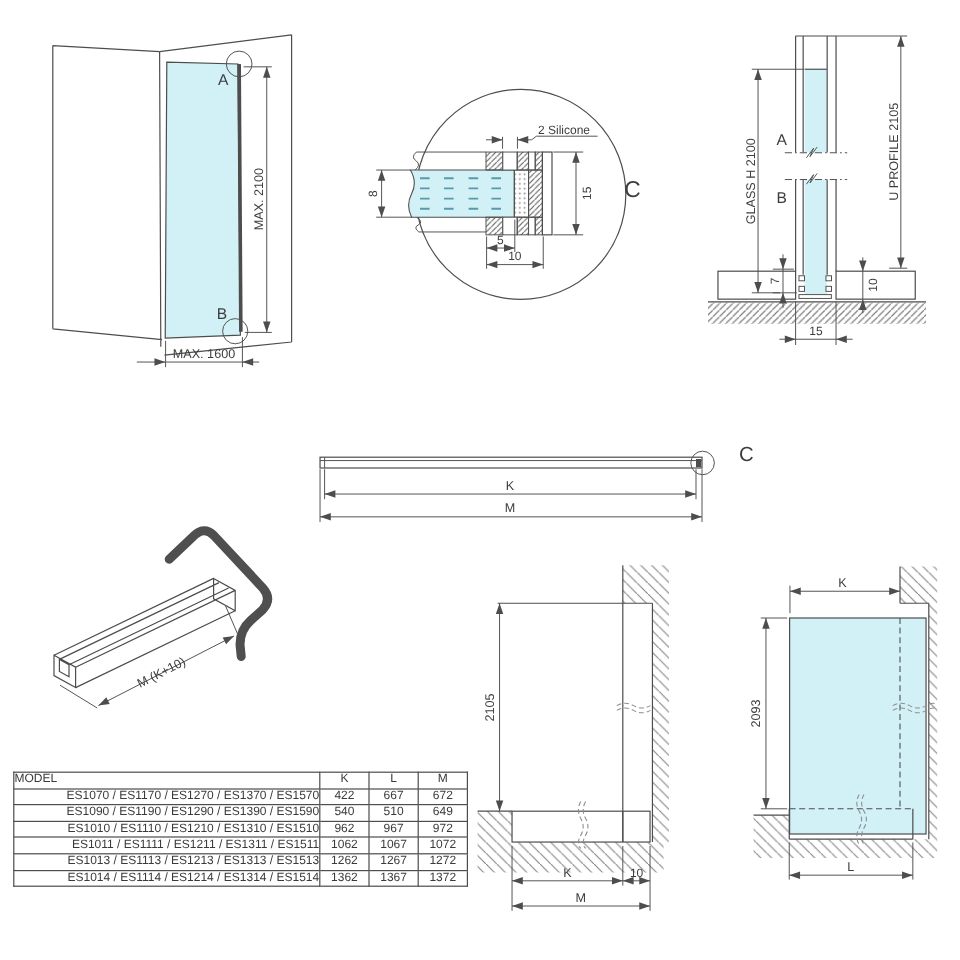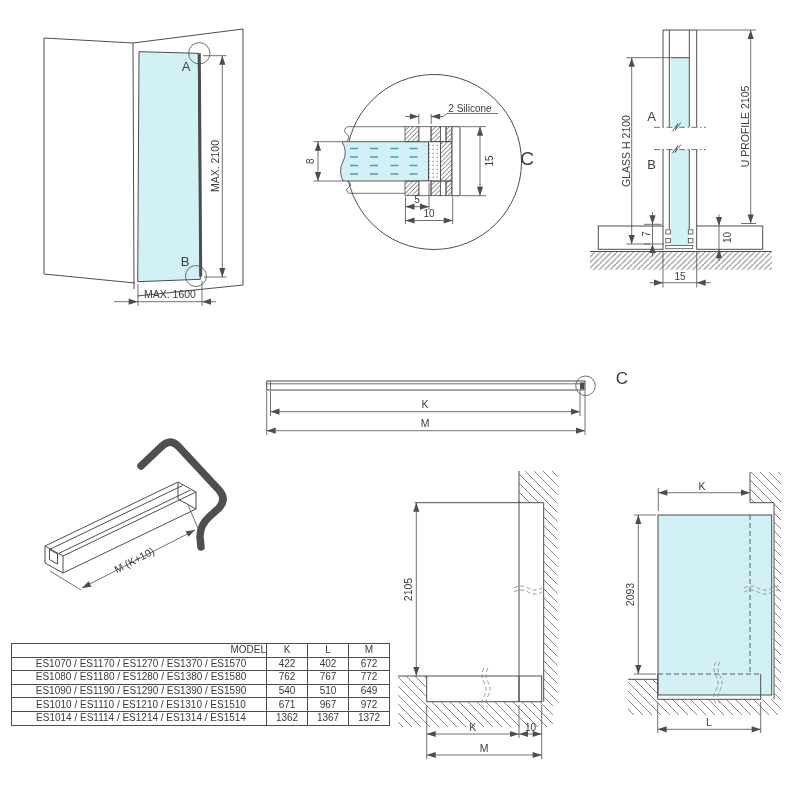--- a/index.html
+++ b/index.html
@@ -12,22 +12,22 @@
   .lnt{stroke:#4d4d4d;stroke-width:.8;fill:none}
   .dim{stroke:#4d4d4d;stroke-width:.8;fill:none}
   .dash{stroke:#4d4d4d;stroke-width:.9;fill:none;stroke-dasharray:5 3}
   .dashdot{stroke:#4d4d4d;stroke-width:.8;fill:none;stroke-dasharray:6 2.5 1.5 2.5}
   .brk{stroke:#8d8d8d;stroke-width:.9;fill:none;stroke-dasharray:4 2.5}
   .glassfill{fill:#d2f1f7}
   .glassd{stroke:#579aac;stroke-width:1.6}
   .staple{stroke:#4f4f4f;stroke-width:7.5;fill:none;stroke-linecap:round;stroke-linejoin:round}
   #spec-table{position:absolute;left:11px;top:643px;width:374px;border-collapse:collapse;font-size:10px;color:#3a3a3a;table-layout:fixed}
   #spec-table td,#spec-table th{border:1px solid #4d4d4d;height:12.6px;padding:0;line-height:12px;font-weight:normal;overflow:hidden;white-space:nowrap}
-  #spec-table .c-model{width:254px;text-align:center;padding-left:4px}
-  #spec-table th.c-model{text-align:right;padding-left:0}
+  #spec-table .c-model{width:254px;text-align:right;padding-left:4px}
+  #spec-table th.c-model{text-align:left;padding-left:0}
   #spec-table .c-num{width:40px;text-align:center}
 </style>
 </head>
 <body>
 
 <div id="stage">
 <svg width="800" height="800" viewBox="0 0 800 800">
   <defs>
     <marker id="ar" viewBox="0 0 10 8" refX="9.5" refY="4" markerWidth="10" markerHeight="8" orient="auto-start-reverse" markerUnits="userSpaceOnUse">
       <path d="M0.5,0.9 L9.5,4 L0.5,7.1 Z" fill="#4d4d4d"></path>
@@ -270,40 +270,46 @@
   <tbody>
         <tr>
     <th class="c-model">MODEL</th>
     <th class="c-num">K</th>
     <th class="c-num">L</th>
     <th class="c-num">M</th>
   </tr>
   <tr>
     <td class="c-model">ES1070 / ES1170 / ES1270 / ES1370 / ES1570</td>
     <td class="c-num">422</td>
-    <td class="c-num">402</td>
+    <td class="c-num">667</td>
     <td class="c-num">672</td>
-  </tr>
-  <tr>
-    <td class="c-model">ES1080 / ES1180 / ES1280 / ES1380 / ES1580</td>
-    <td class="c-num">762</td>
-    <td class="c-num">767</td>
-    <td class="c-num">772</td>
   </tr>
   <tr>
     <td class="c-model">ES1090 / ES1190 / ES1290 / ES1390 / ES1590</td>
     <td class="c-num">540</td>
     <td class="c-num">510</td>
     <td class="c-num">649</td>
   </tr>
   <tr>
     <td class="c-model">ES1010 / ES1110 / ES1210 / ES1310 / ES1510</td>
-    <td class="c-num">671</td>
+    <td class="c-num">962</td>
     <td class="c-num">967</td>
     <td class="c-num">972</td>
+  </tr>
+  <tr>
+    <td class="c-model">ES1011 / ES1111 / ES1211 / ES1311 / ES1511</td>
+    <td class="c-num">1062</td>
+    <td class="c-num">1067</td>
+    <td class="c-num">1072</td>
+  </tr>
+  <tr>
+    <td class="c-model">ES1013 / ES1113 / ES1213 / ES1313 / ES1513</td>
+    <td class="c-num">1262</td>
+    <td class="c-num">1267</td>
+    <td class="c-num">1272</td>
   </tr>
   <tr>
     <td class="c-model">ES1014 / ES1114 / ES1214 / ES1314 / ES1514</td>
     <td class="c-num">1362</td>
     <td class="c-num">1367</td>
     <td class="c-num">1372</td>
   </tr>
 </tbody>
     </table>
 </div>

